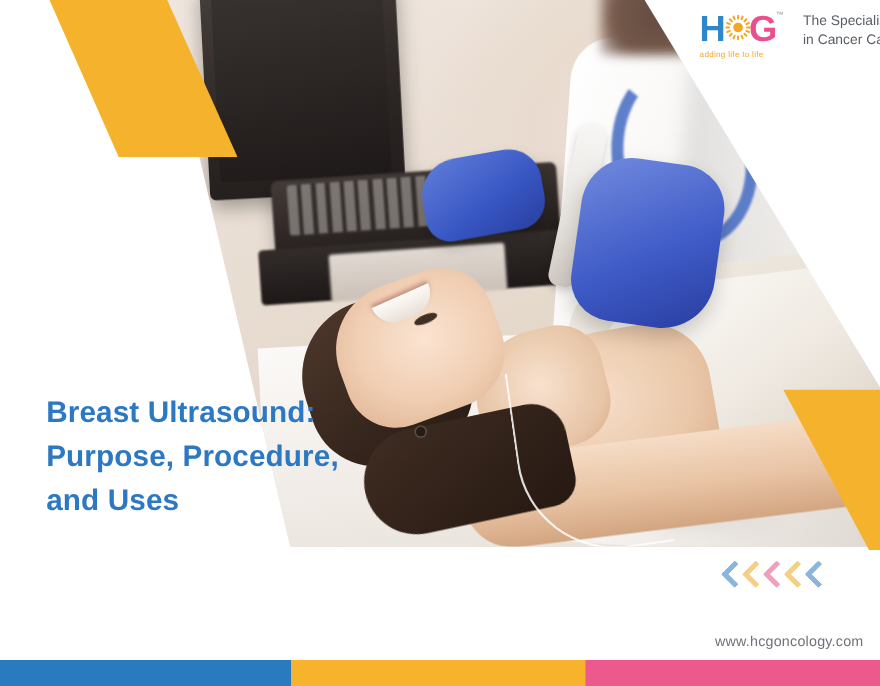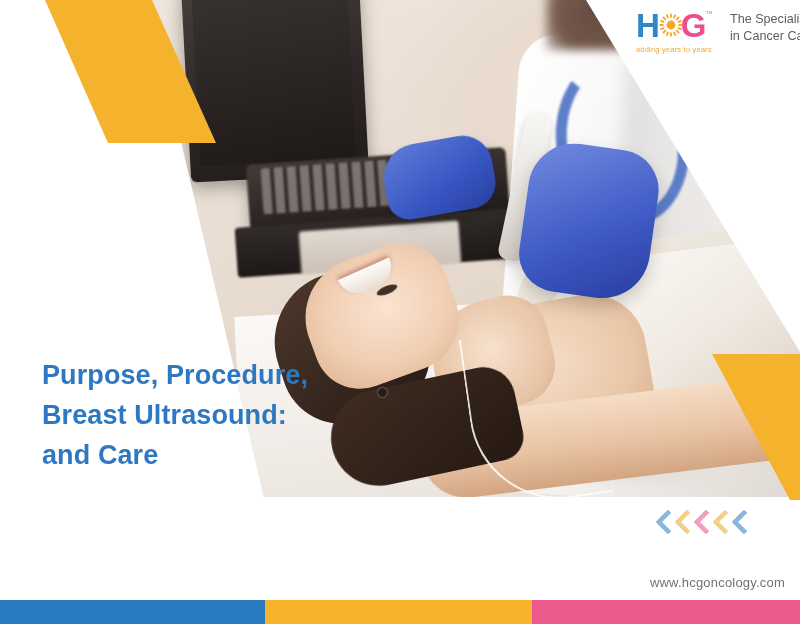--- a/index.html
+++ b/index.html
@@ -502,32 +502,32 @@
                 <rect x="11.1" y="19.2" width="1.8" height="4.4" rx="0.9" transform="rotate(67.5 12 12)"></rect>
                 <rect x="0.4" y="11.1" width="4.4" height="1.8" rx="0.9" transform="rotate(67.5 12 12)"></rect>
                 <rect x="19.2" y="11.1" width="4.4" height="1.8" rx="0.9" transform="rotate(67.5 12 12)"></rect>
               </g>
             </g>
           </svg>
         </span>
         <span class="ltr-g">G</span>
         <span class="tm">™</span>
       </div>
-      <div class="tagline">adding years to years</div>
+      <div class="tagline">adding life to life</div>
     </div>
     <div class="logo-tag">
       <div>The Specialist</div>
       <div>in Cancer Care</div>
     </div>
   </div>
 
   <div class="title">
+    <span class="line">Breast Ultrasound:</span>
     <span class="line">Purpose, Procedure,</span>
-    <span class="line">Breast Ultrasound:</span>
-    <span class="line">and Care</span>
+    <span class="line">and Uses</span>
   </div>
 
   <div class="chevrons">
     <span class="chev" style="color:#8ab6de"></span>
     <span class="chev" style="color:#f3d08a"></span>
     <span class="chev" style="color:#f0a0bd"></span>
     <span class="chev" style="color:#f3d08a"></span>
     <span class="chev" style="color:#8ab6de"></span>
   </div>
 

